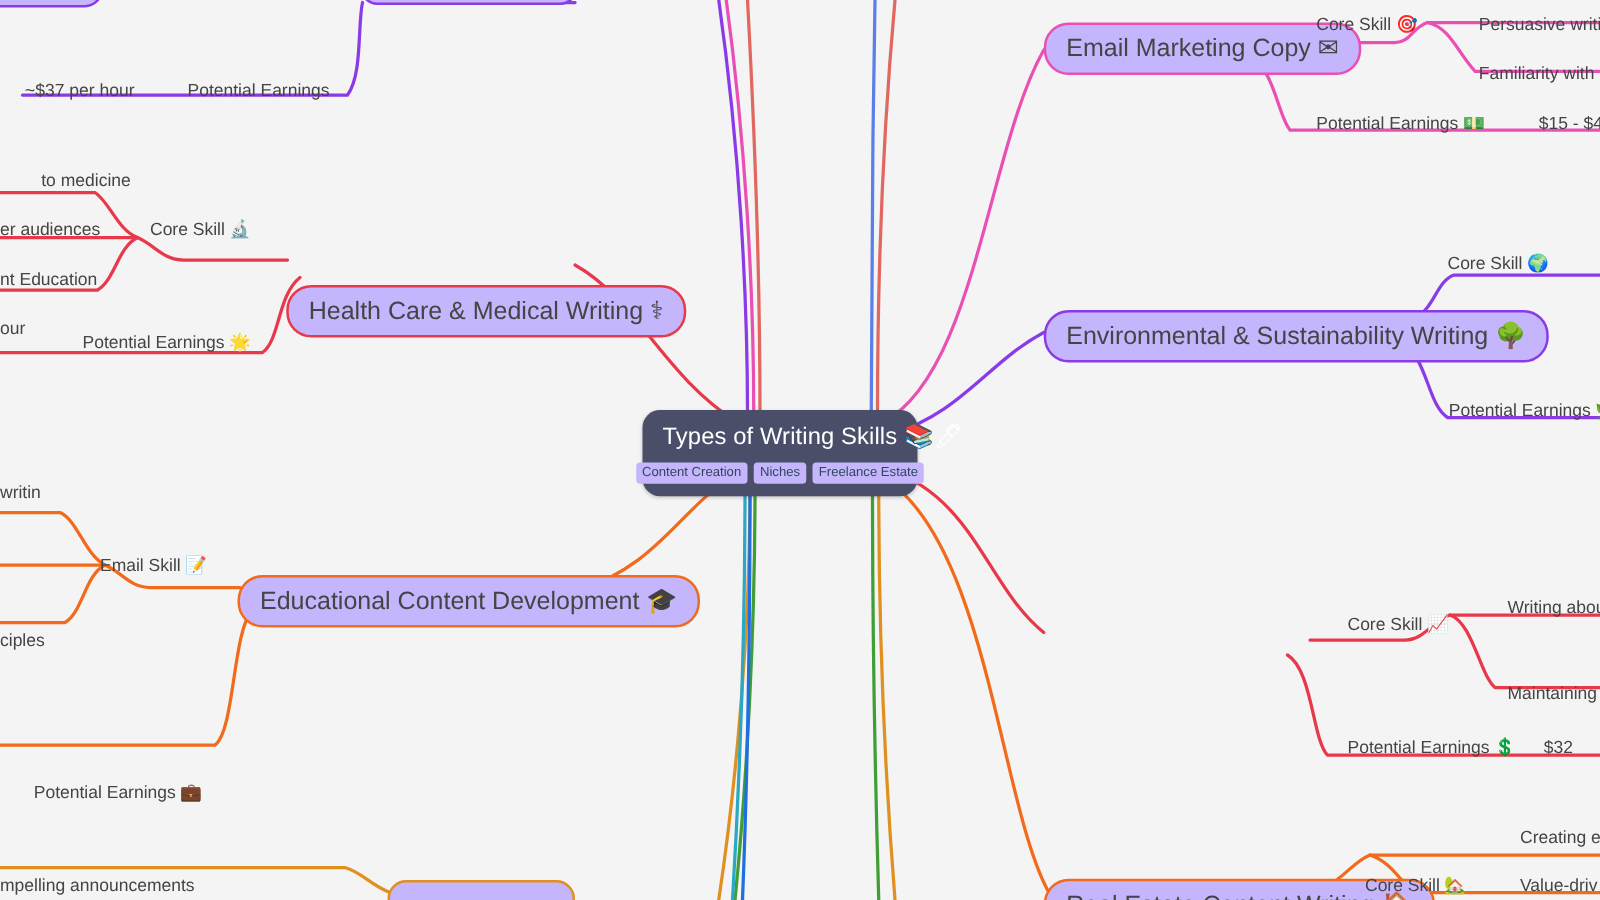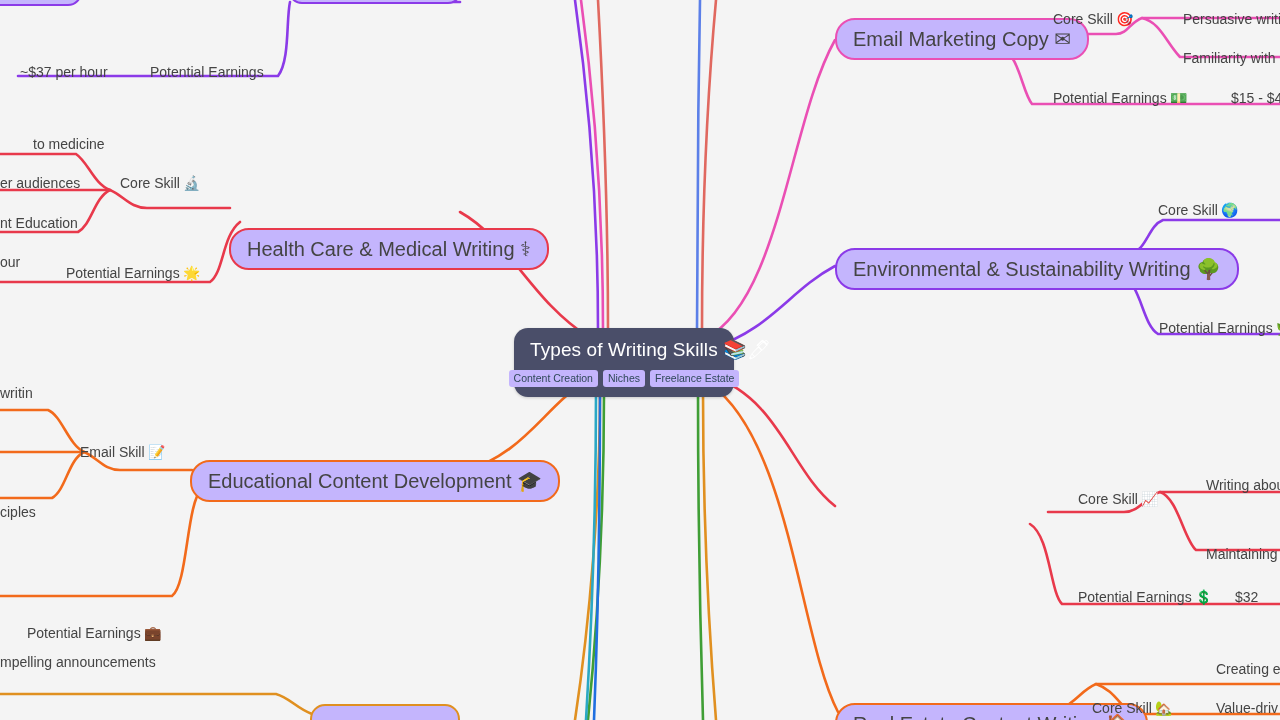--- a/index.html
+++ b/index.html
@@ -192,18 +192,18 @@
   <div class="label" style="left:0px; top:215px;">nt Education</div>
   <div class="label" style="left:66px; top:265px;">Potential Earnings 🌟</div>
   <div class="label" style="left:0px; top:254px;">our</div>
 
   <div class="label" style="left:80px; top:444px;">Email Skill 📝</div>
   <div class="label" style="left:0px; top:385px;">writin</div>
   <div class="label" style="left:0px; top:504px;">ciples</div>
   <div class="label" style="left:27px; top:593px;margin-top:32px;">Potential Earnings 💼</div>
 
   <div class="label" style="left:201px; top:740px;font-style:italic;">Core Skill 📰</div>
-  <div class="label" style="left:0px; top:654px;">mpelling announcements</div>
+  <div class="label" style="left:0px; top:700px;">mpelling announcements</div>
 
   <div class="label" style="left:150px; top:64px;">Potential Earnings</div>
   <div class="label" style="left:20px; top:64px;text-align:right;">~$37 per hour</div>
 
 </div>
 
 </body></html>

